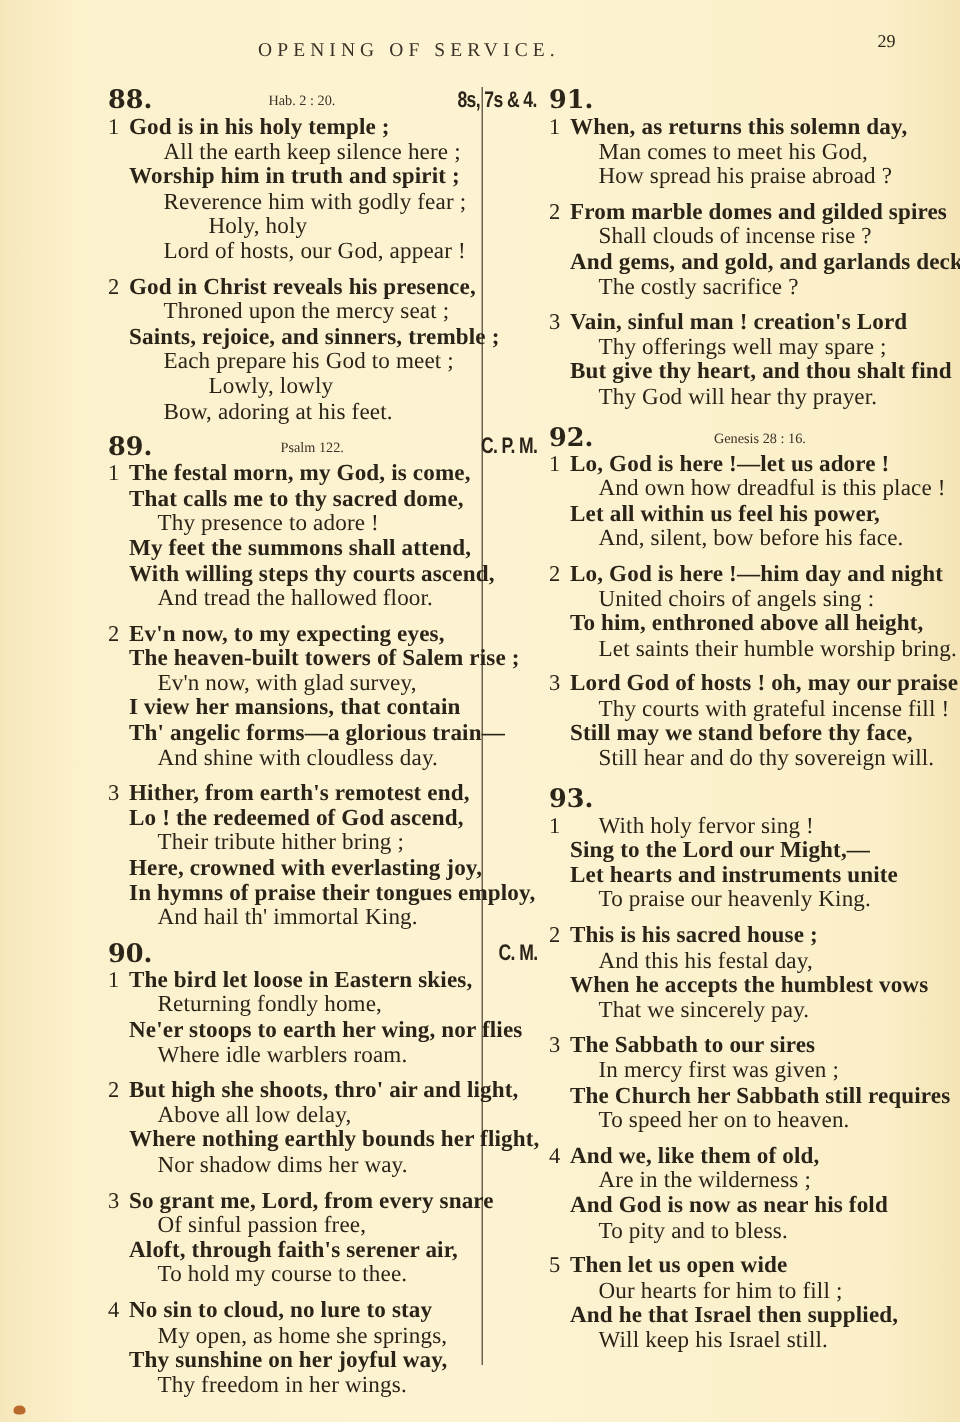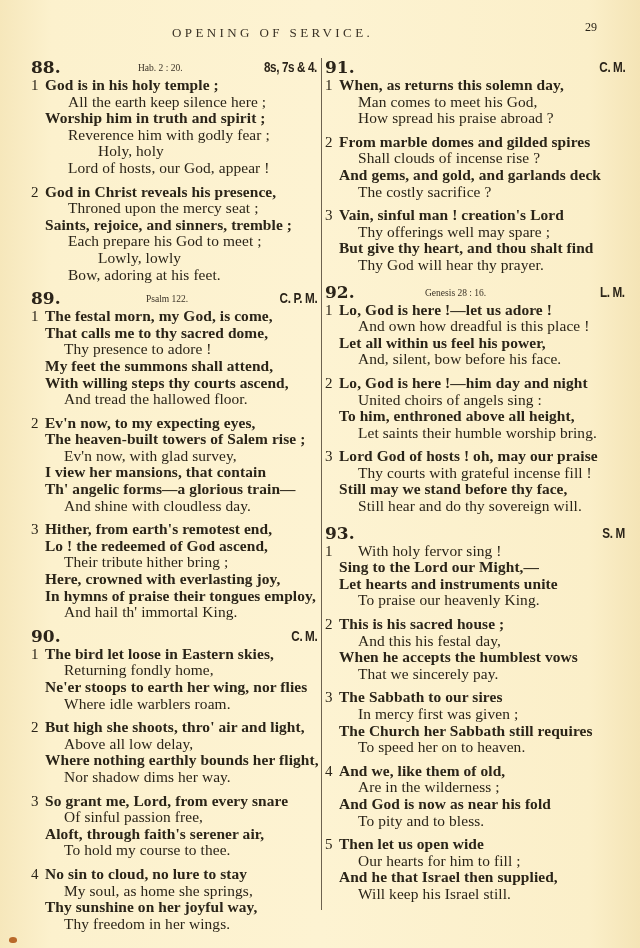--- a/index.html
+++ b/index.html
@@ -16,21 +16,21 @@
   }
   .running-head {
     position: absolute; left: 172px; top: 7px;
     font-size: 13px; letter-spacing: 3.4px; color: #3a3226;
   }
   .page-num {
     position: absolute; left: 585px; top: 2px;
     font-size: 12px; color: #2a2418;
   }
   .col {
-    position: absolute; top: 57px;
+    position: absolute; top: 57px; margin-left: 41px;
   }
   .col-left { left: 31px; width: 286px; }
   .col-right { left: 325px; width: 300px; }
   .vrule {
     position: absolute; left: 321px; top: 58px; width: 1px; height: 852px;
     background: #6d6250;
   }
   .hymn { margin: 0; }
   .hymn-head {
     position: relative; height: 20px; line-height: 20px;
@@ -162,21 +162,21 @@
     <div class="stanza">
       <span class="stanza-num">3</span>
       <span class="line i0">So grant me, Lord, from every snare</span>
       <span class="line i1b">Of sinful passion free,</span>
       <span class="line i0">Aloft, through faith's serener air,</span>
       <span class="line i1b">To hold my course to thee.</span>
     </div>
     <div class="stanza">
       <span class="stanza-num">4</span>
       <span class="line i0">No sin to cloud, no lure to stay</span>
-      <span class="line i1b">My soul, as home she springs,</span>
+      <span class="line i1b">My open, as home she springs,</span>
       <span class="line i0">Thy sunshine on her joyful way,</span>
       <span class="line i1b">Thy freedom in her wings.</span>
     </div>
   </div>
 </div>
 
 <div class="col col-right">
 
   <div class="hymn">
     <div class="hymn-head">
@@ -201,21 +201,21 @@
       <span class="line i0">Vain, sinful man ! creation's Lord</span>
       <span class="line i1b">Thy offerings well may spare ;</span>
       <span class="line i0">But give thy heart, and thou shalt find</span>
       <span class="line i1b">Thy God will hear thy prayer.</span>
     </div>
   </div>
 
   <div class="hymn" style="margin-top:8px">
     <div class="hymn-head">
       <span class="hymn-num">92.</span>
-      <span class="hymn-ref" style="left:100px">Genesis 28 : 16.</span>
+      <span class="hymn-ref" style="left:110px">Genesis 28 : 16.</span>
       <span class="hymn-meter">L. M.</span>
     </div>
     <div class="stanza">
       <span class="stanza-num">1</span>
       <span class="line i0">Lo, God is here !—let us adore !</span>
       <span class="line i1b">And own how dreadful is this place !</span>
       <span class="line i0">Let all within us feel his power,</span>
       <span class="line i1b">And, silent, bow before his face.</span>
     </div>
     <div class="stanza">

